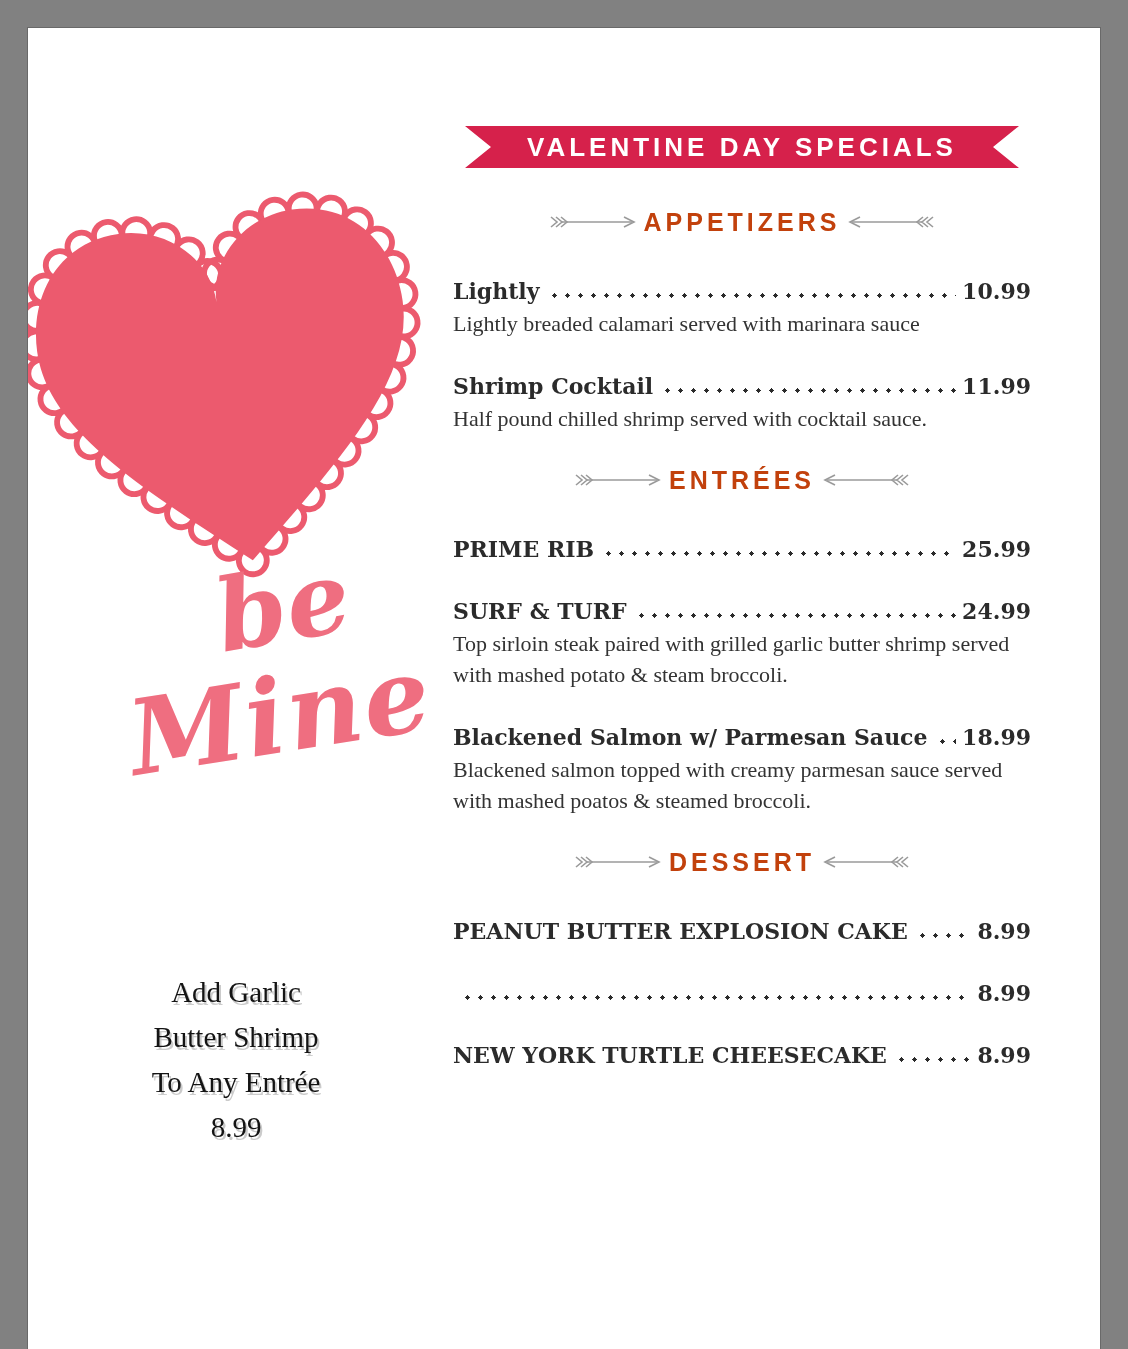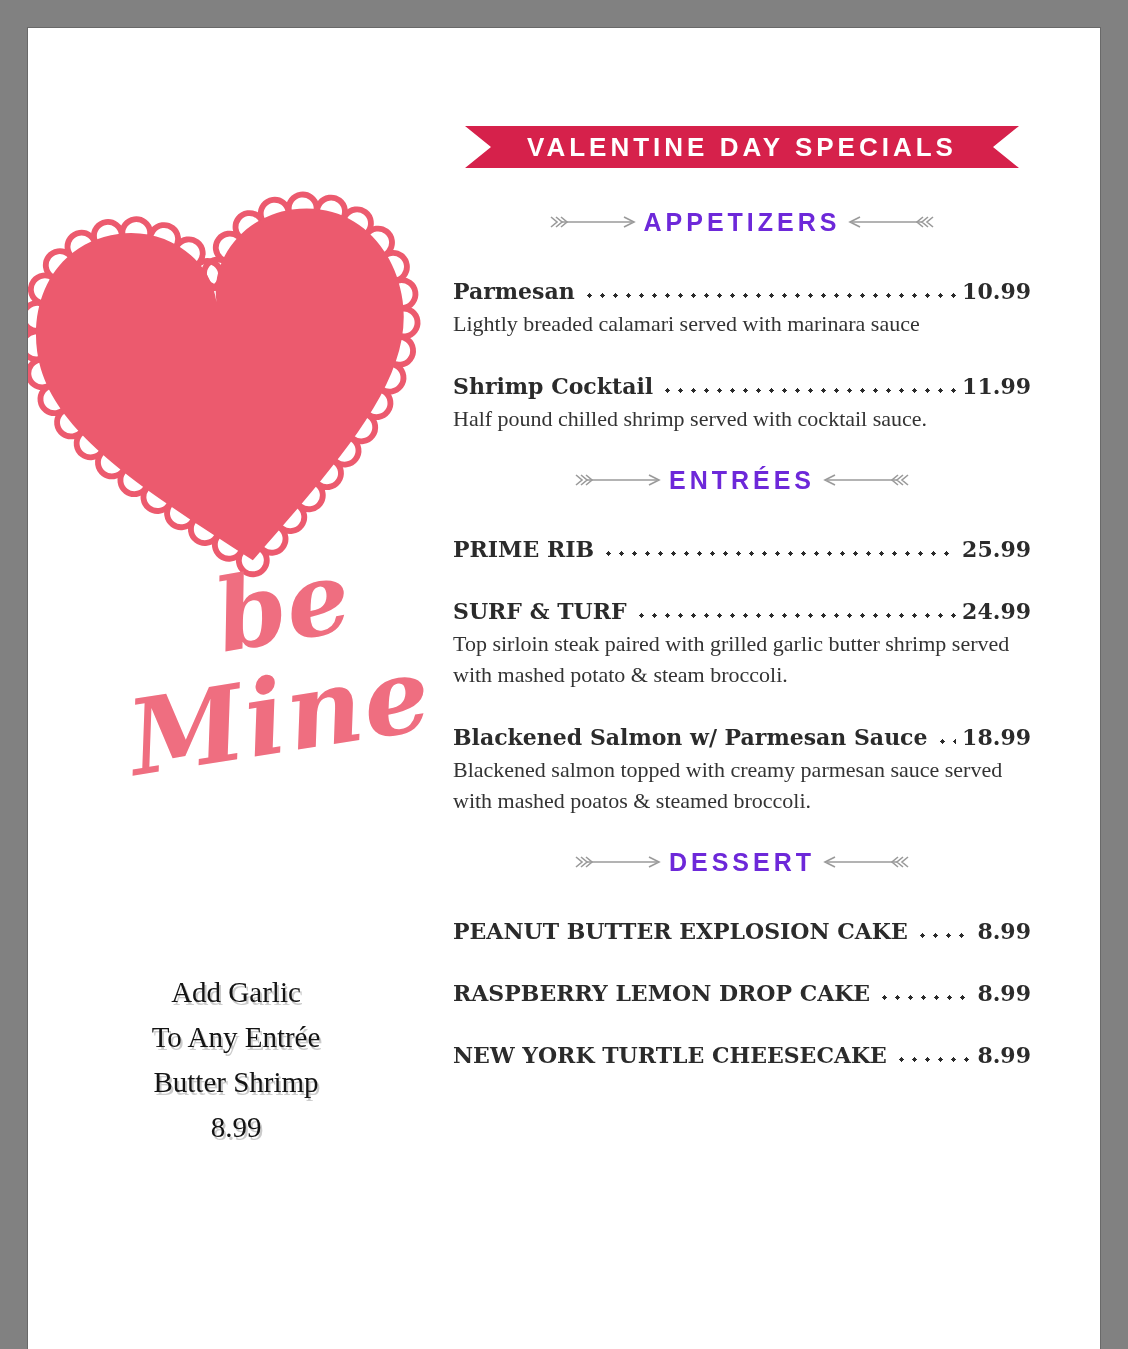--- a/index.html
+++ b/index.html
@@ -21,21 +21,21 @@
   .promo span{display:block;}
 
   
   .menu-col{position:absolute;left:425px;top:98px;width:578px;}
   .banner{width:554px;margin:0 auto;height:42px;background:#d6214b;color:#ffffff;
           display:flex;align-items:center;justify-content:center;
           font-size:26px;font-weight:bold;letter-spacing:4px;
           clip-path:polygon(0 0,100% 0,calc(100% - 26px) 50%,100% 100%,0 100%,26px 50%);
           margin-bottom:40px;}
   .sec-header{margin:0 0 40px 0;display:flex;align-items:center;justify-content:center;gap:4px;
-              color:#6d28d9;font-size:25px;font-weight:bold;letter-spacing:4px;line-height:28px;}
+              color:#c2410c;font-size:25px;font-weight:bold;letter-spacing:4px;line-height:28px;}
   .section{margin:0;}
   .section + .section{margin-top:12px;}
   .arrow{width:92px;height:16px;stroke:#9a9a9a;stroke-width:1.6;fill:none;flex:0 0 auto;}
   .arrow.flip{transform:scaleX(-1);}
 
   .menu-item{margin-bottom:32px;font-family:"DejaVu Serif",serif;color:#2b2b2b;}
   .item-row{display:flex;align-items:flex-end;}
   .item-name{font-size:22px;font-weight:bold;line-height:30px;white-space:nowrap;}
   .leader{flex:1;height:5px;margin:0 6px 8px 8px;
           background-image:radial-gradient(circle,#2b2b2b 2px,rgba(0,0,0,0) 2.2px);
@@ -97,22 +97,22 @@
               <circle cx="51.21" cy="25.80" r="3.1"></circle>
             </g>
           <path id="heart-path" fill="#ec5a6e" d="M50 32 C50 22 41 14 30.5 14 C17 14 9 25 9 37.5 C9 55 27 70 50 90 C73 70 91 55 91 37.5 C91 25 83 14 69.5 14 C59 14 50 22 50 32 Z"></path>
         </g>
       </svg>
     </div>
     <div class="script script-be">be</div>
     <div class="script script-mine">Mine</div>
     <div class="promo">
       <span>Add Garlic</span>
+      <span>Butter Shrimp</span>
       <span>To Any Entrée</span>
-      <span>Butter Shrimp</span>
       <span>8.99</span>
     </div>
 
     <div class="menu-col">
 
       <div class="banner">
         <span>VALENTINE DAY SPECIALS</span>
       </div>
 
       <div class="section">
@@ -124,21 +124,21 @@
           </svg>
           <span>APPETIZERS</span>
           <svg class="arrow flip" viewBox="0 0 92 16">
             <path d="M3 3 L9 8 L3 13 M8 3 L14 8 L8 13 M13 3 L19 8 L13 13"></path>
             <line x1="14" y1="8" x2="84" y2="8"></line>
             <path d="M76 3 L86 8 L76 13"></path>
           </svg>
         </h2>
         <div class="menu-item">
           <div class="item-row">
-            <span class="item-name">Parmesan</span>
+            <span class="item-name">Lightly</span>
             <span class="leader"></span>
             <span class="item-price">10.99</span>
           </div>
           <p class="item-desc">Lightly breaded calamari served with marinara sauce</p>
         </div>
         <div class="menu-item">
           <div class="item-row">
             <span class="item-name">Shrimp Cocktail</span>
             <span class="leader"></span>
             <span class="item-price">11.99</span>
@@ -202,21 +202,20 @@
         </h2>
         <div class="menu-item">
           <div class="item-row">
             <span class="item-name">PEANUT BUTTER EXPLOSION CAKE</span>
             <span class="leader"></span>
             <span class="item-price">8.99</span>
           </div>
         </div>
         <div class="menu-item">
           <div class="item-row">
-            <span class="item-name">RASPBERRY LEMON DROP CAKE</span>
             <span class="leader"></span>
             <span class="item-price">8.99</span>
           </div>
         </div>
         <div class="menu-item">
           <div class="item-row">
             <span class="item-name">NEW YORK TURTLE CHEESECAKE</span>
             <span class="leader"></span>
             <span class="item-price">8.99</span>
           </div>

